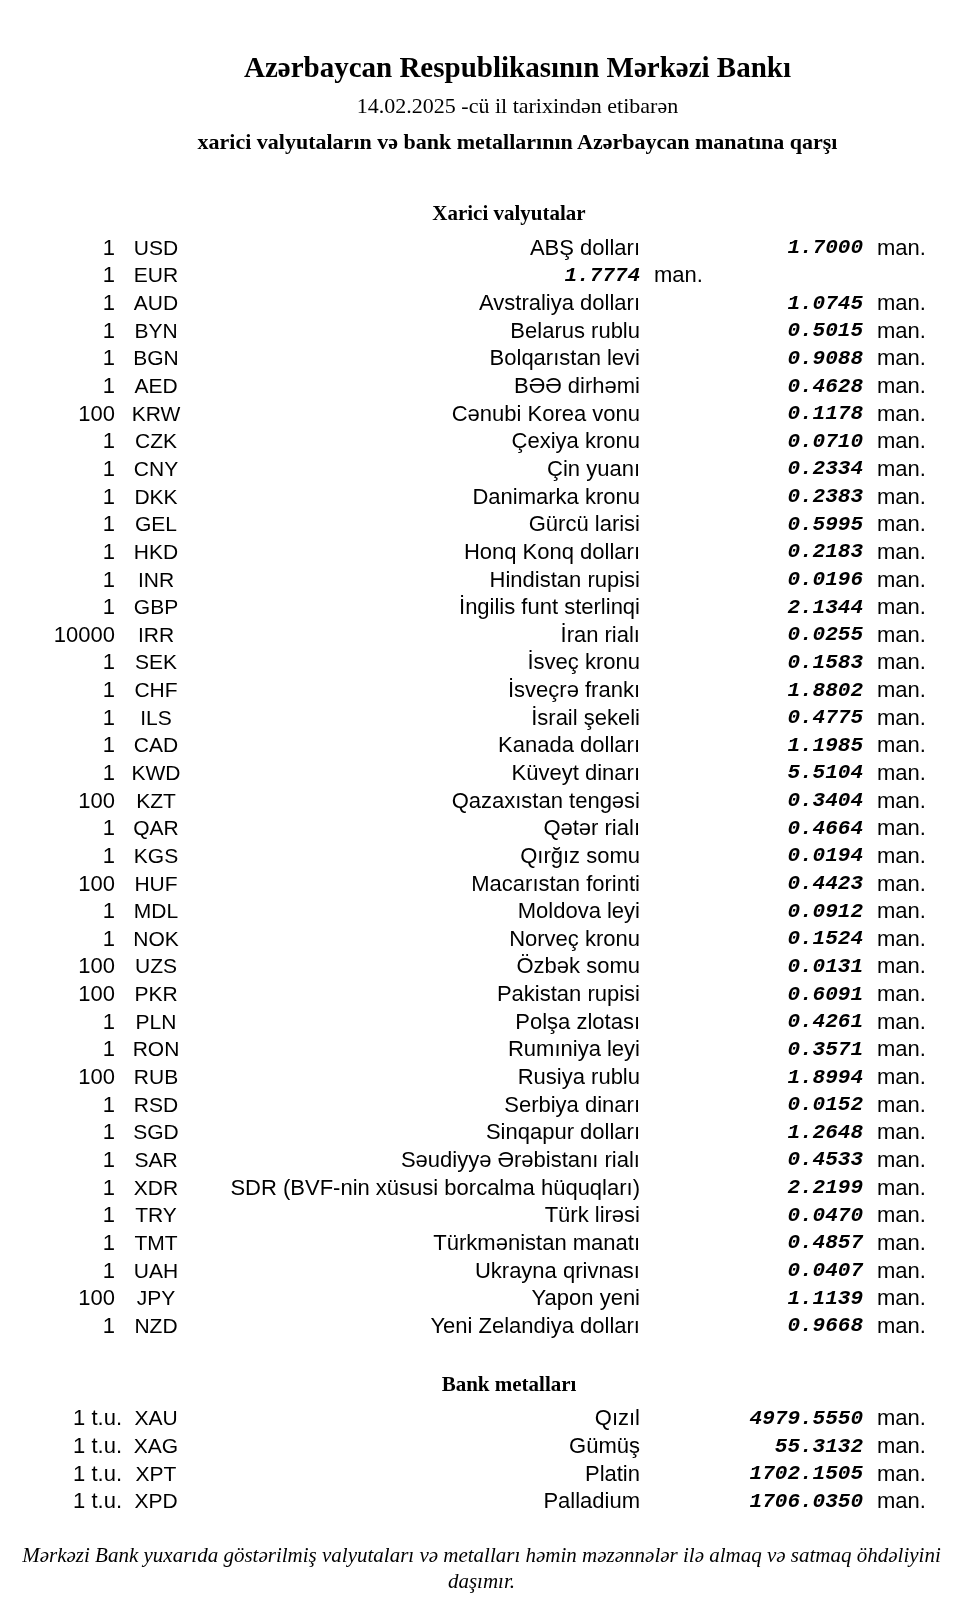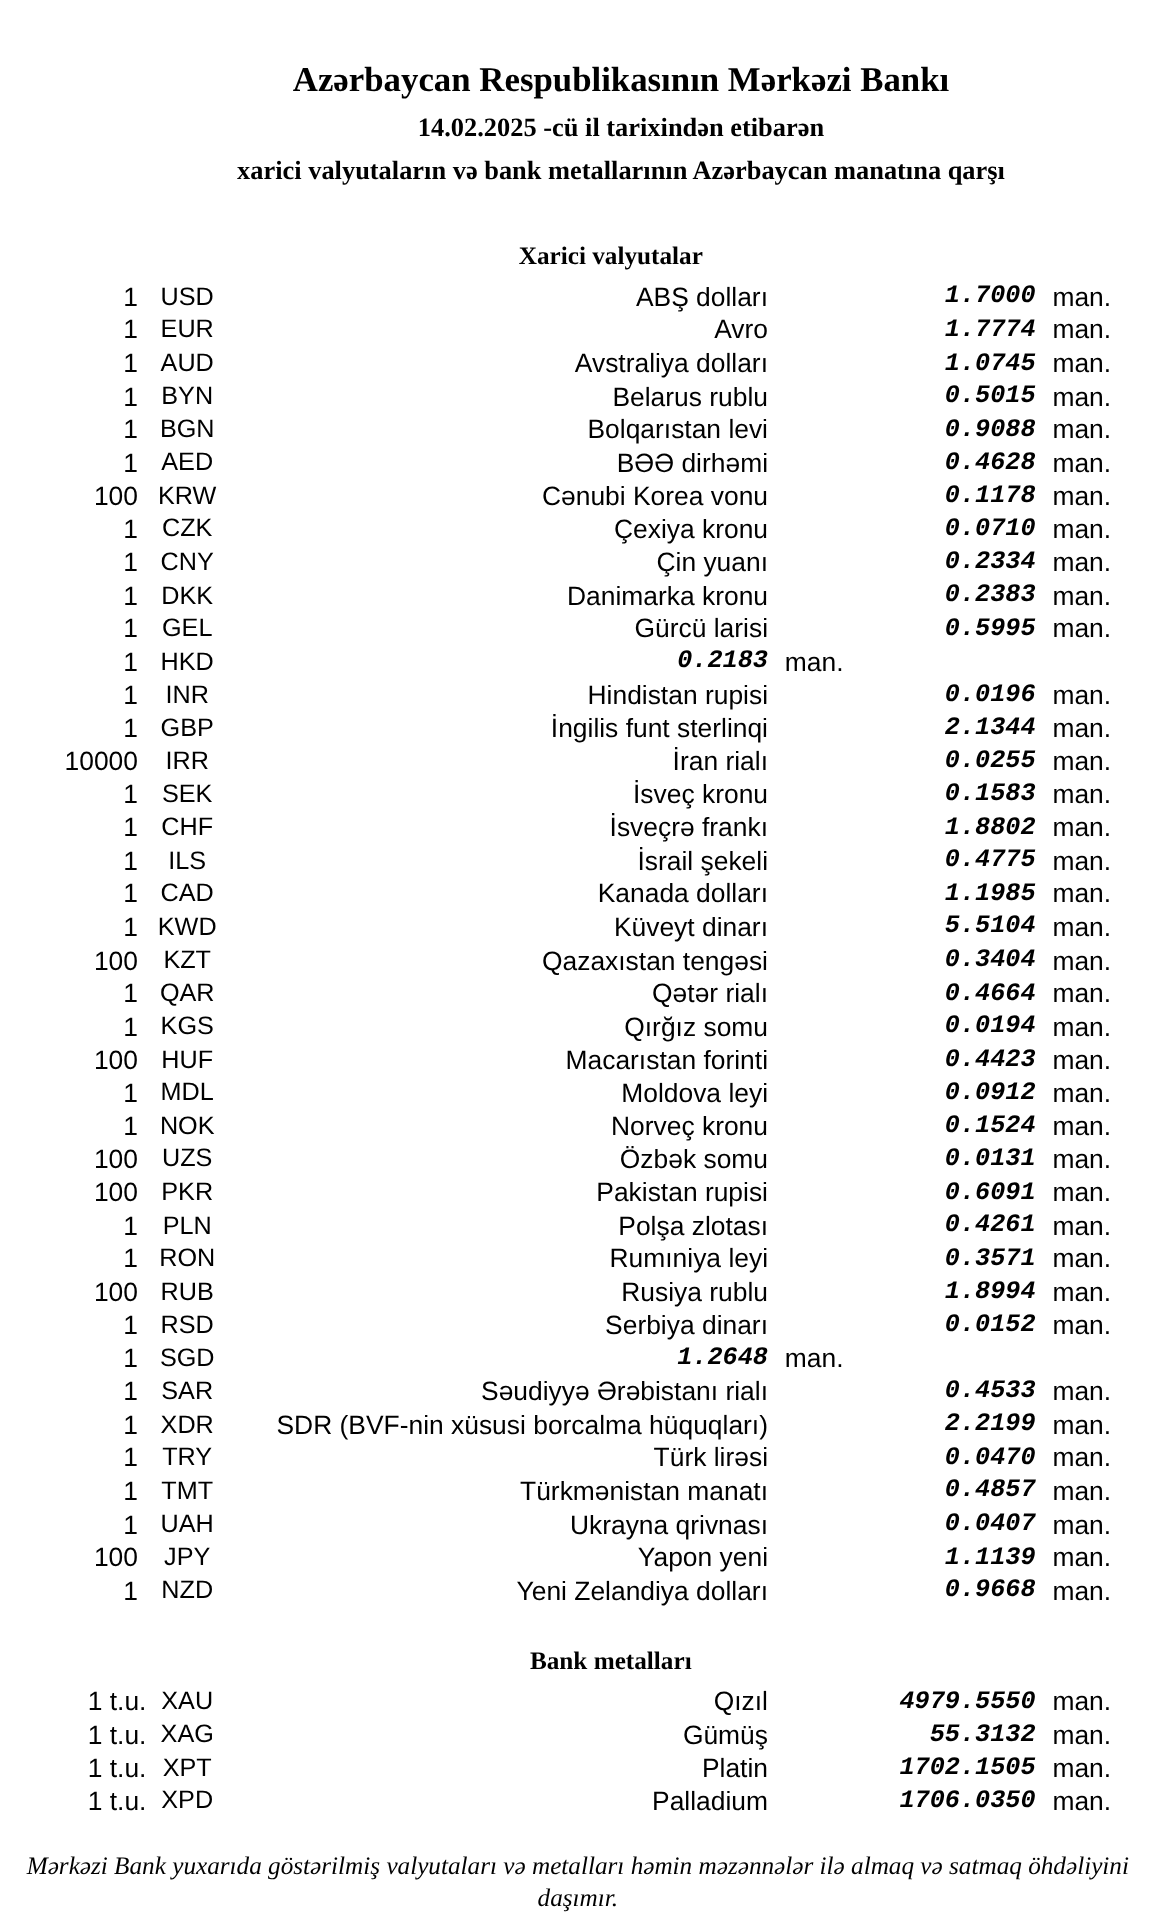--- a/index.html
+++ b/index.html
@@ -9,21 +9,21 @@
     background:#ffffff; color:#000000;
     overflow:hidden;
   }
   .head-block { padding-top:50px; padding-left:72px; text-align:center; }
   .doc-title {
     font-family:"Liberation Serif", serif;
     font-weight:bold; font-size:29px; line-height:34px;
   }
   .doc-date {
     font-family:"Liberation Serif", serif;
-    font-weight:bold; font-size:22px; line-height:26px; margin-top:9px;
+    font-weight:normal; font-size:22px; line-height:26px; margin-top:9px;
   }
   .doc-subtitle {
     font-family:"Liberation Serif", serif;
     font-weight:bold; font-size:22px; line-height:26px; margin-top:10px;
   }
   .section-title {
     font-family:"Liberation Serif", serif;
     font-weight:bold; font-size:21px; line-height:25px;
     text-align:center; padding-left:55px;
   }
@@ -71,21 +71,20 @@
       <div class="rate-row">
         <span class="cell-qty">1</span>
         <span class="cell-code">USD</span>
         <span class="cell-name">ABŞ dolları</span>
         <span class="cell-rate">1.7000</span>
         <span class="cell-man">man.</span>
       </div>
       <div class="rate-row">
         <span class="cell-qty">1</span>
         <span class="cell-code">EUR</span>
-        <span class="cell-name">Avro</span>
         <span class="cell-rate">1.7774</span>
         <span class="cell-man">man.</span>
       </div>
       <div class="rate-row">
         <span class="cell-qty">1</span>
         <span class="cell-code">AUD</span>
         <span class="cell-name">Avstraliya dolları</span>
         <span class="cell-rate">1.0745</span>
         <span class="cell-man">man.</span>
       </div>
@@ -141,20 +140,21 @@
       <div class="rate-row">
         <span class="cell-qty">1</span>
         <span class="cell-code">GEL</span>
         <span class="cell-name">Gürcü larisi</span>
         <span class="cell-rate">0.5995</span>
         <span class="cell-man">man.</span>
       </div>
       <div class="rate-row">
         <span class="cell-qty">1</span>
         <span class="cell-code">HKD</span>
+        <span class="cell-name">Honq Konq dolları</span>
         <span class="cell-rate">0.2183</span>
         <span class="cell-man">man.</span>
       </div>
       <div class="rate-row">
         <span class="cell-qty">1</span>
         <span class="cell-code">INR</span>
         <span class="cell-name">Hindistan rupisi</span>
         <span class="cell-rate">0.0196</span>
         <span class="cell-man">man.</span>
       </div>
@@ -287,20 +287,21 @@
       <div class="rate-row">
         <span class="cell-qty">1</span>
         <span class="cell-code">RSD</span>
         <span class="cell-name">Serbiya dinarı</span>
         <span class="cell-rate">0.0152</span>
         <span class="cell-man">man.</span>
       </div>
       <div class="rate-row">
         <span class="cell-qty">1</span>
         <span class="cell-code">SGD</span>
+        <span class="cell-name">Sinqapur dolları</span>
         <span class="cell-rate">1.2648</span>
         <span class="cell-man">man.</span>
       </div>
       <div class="rate-row">
         <span class="cell-qty">1</span>
         <span class="cell-code">SAR</span>
         <span class="cell-name">Səudiyyə Ərəbistanı rialı</span>
         <span class="cell-rate">0.4533</span>
         <span class="cell-man">man.</span>
       </div>

